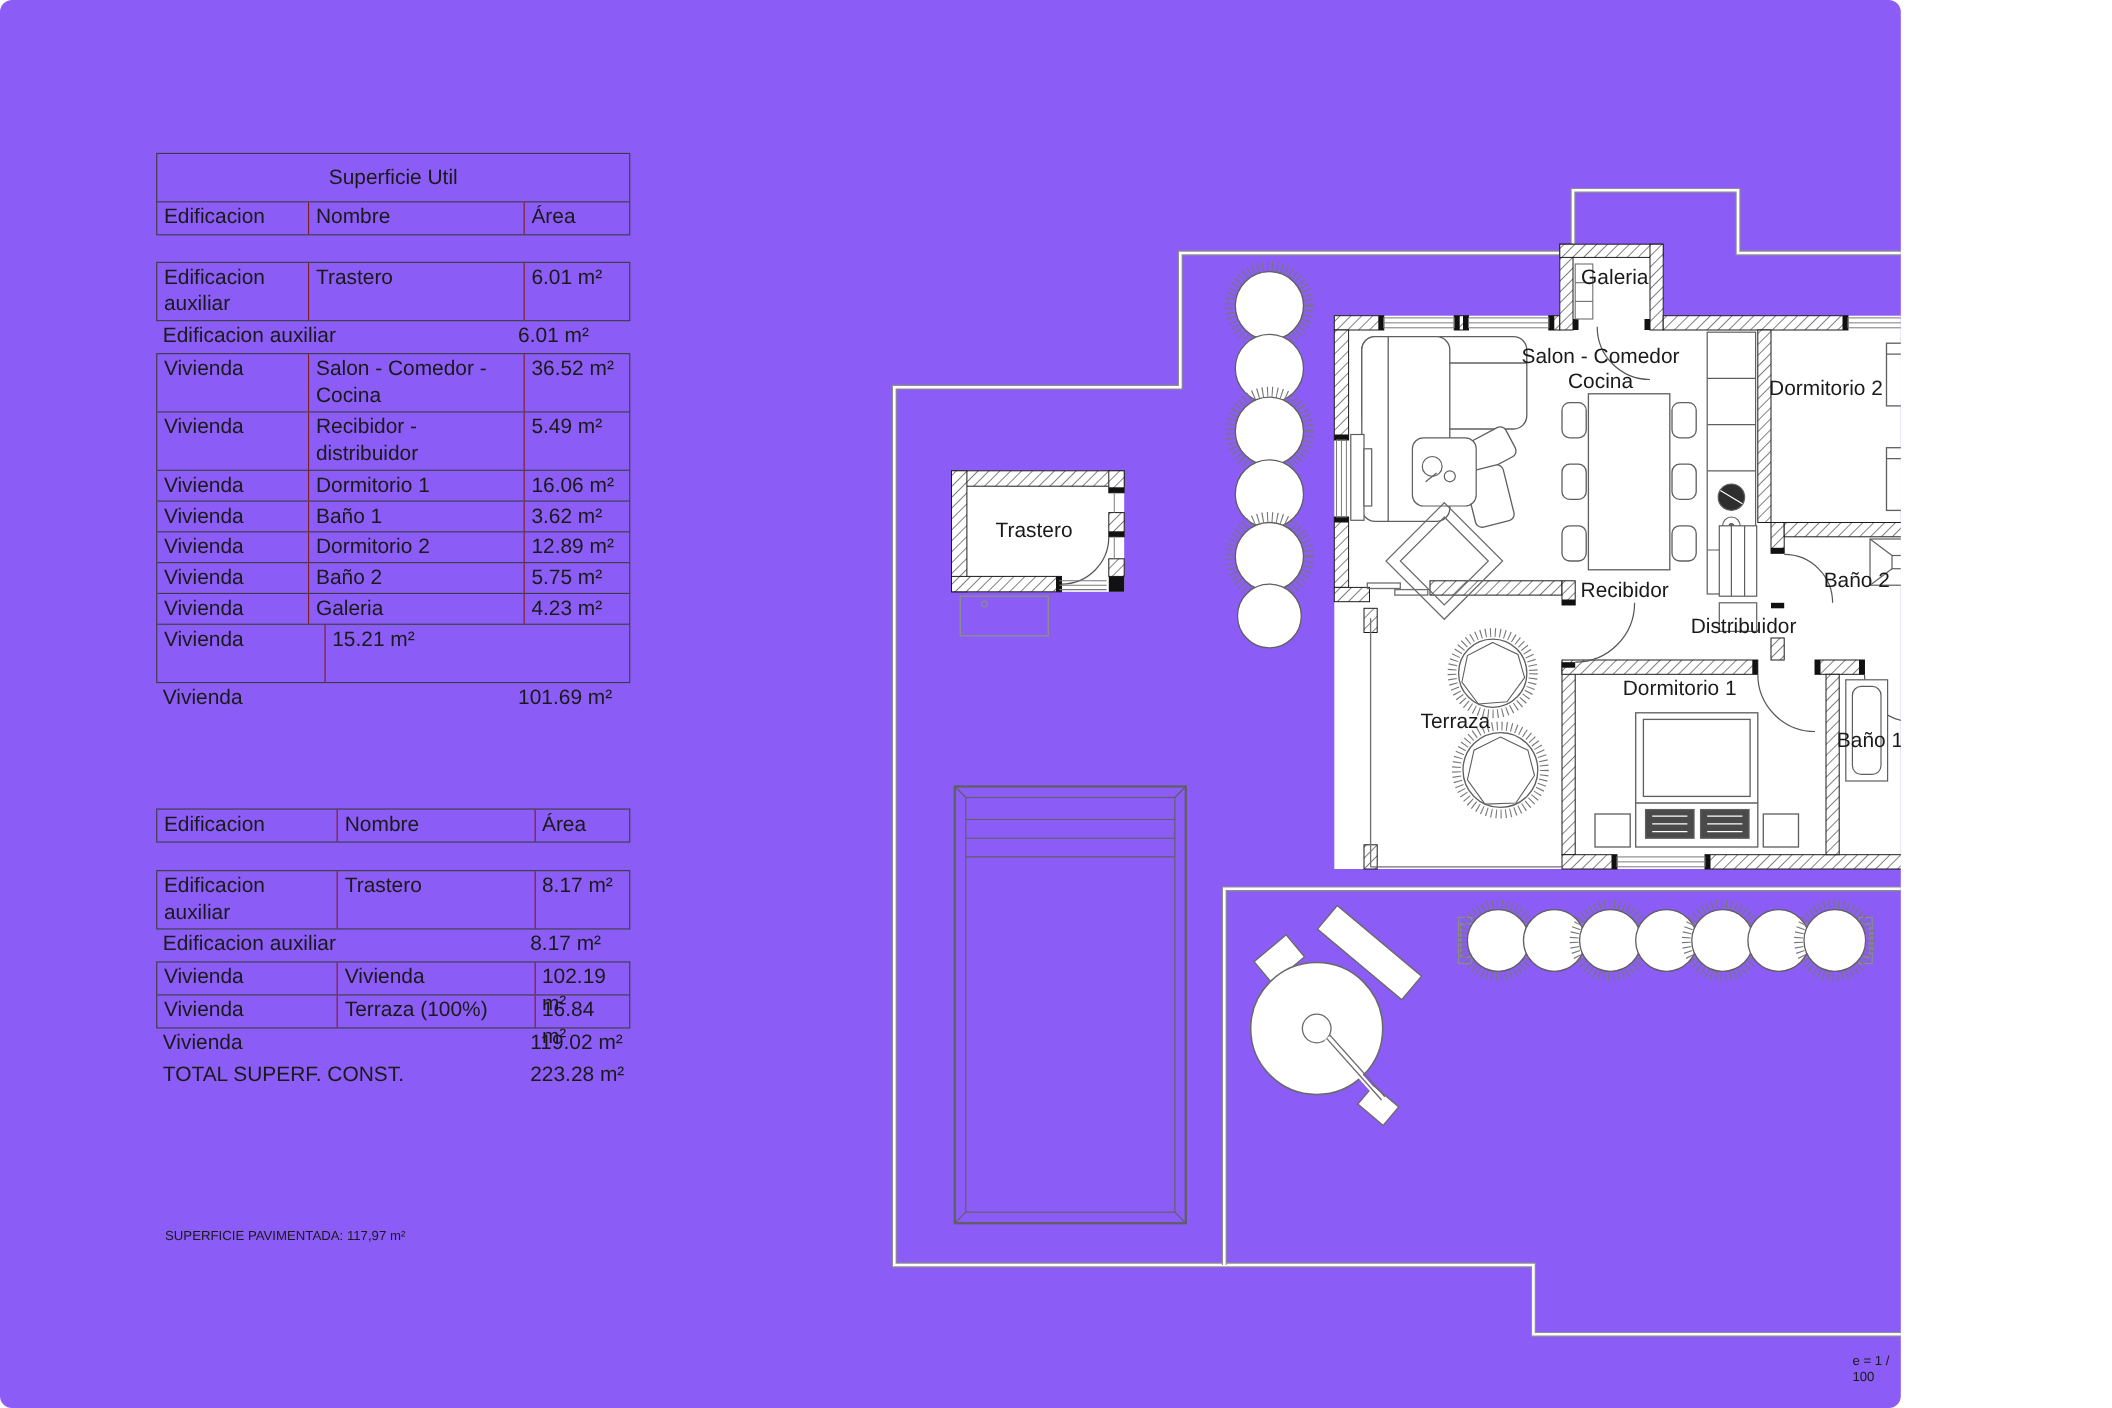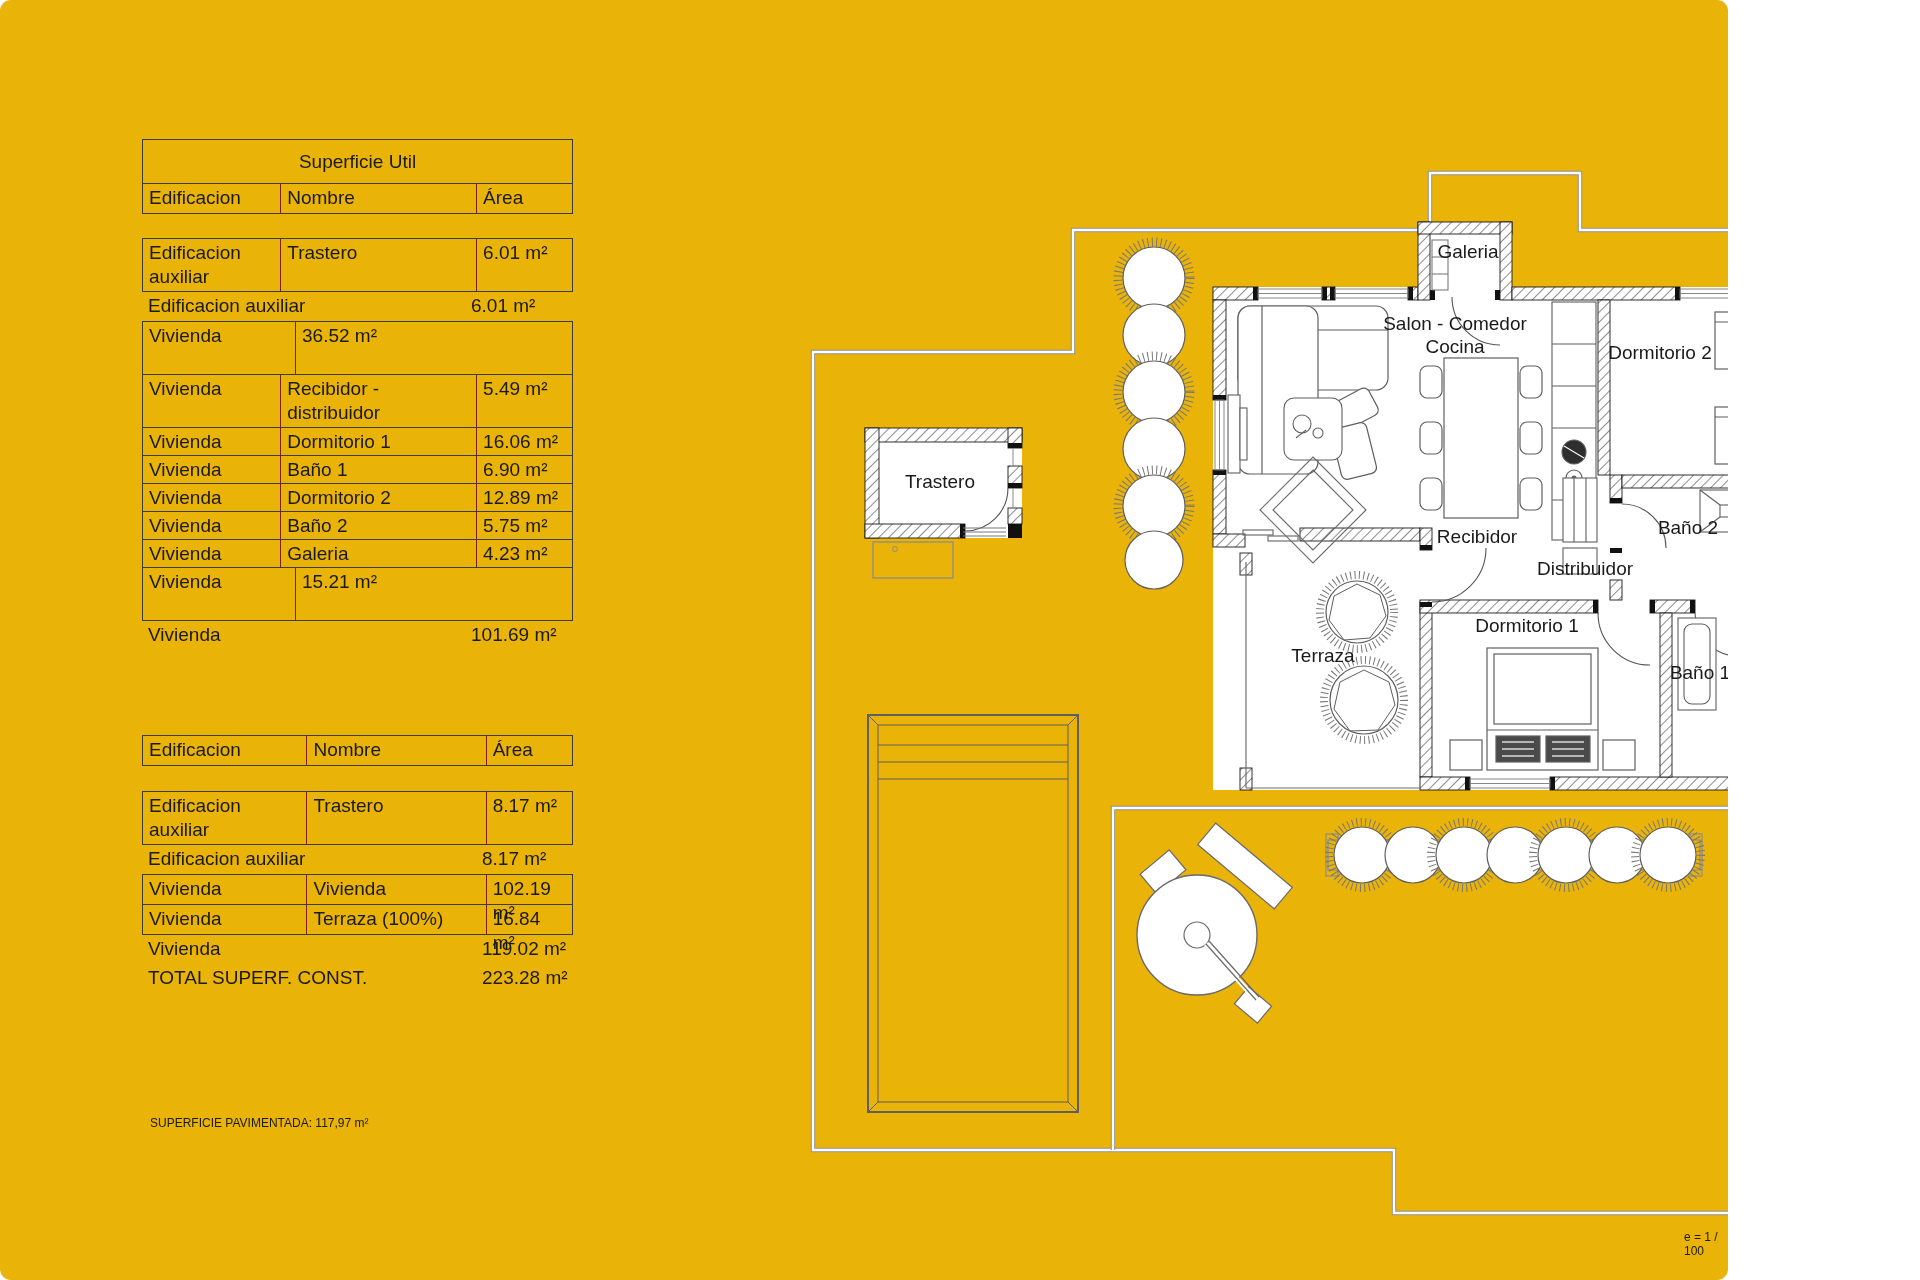--- a/index.html
+++ b/index.html
@@ -1,16 +1,16 @@
 <!DOCTYPE html>
 <html><head>
 <meta charset="utf-8">
 <style>
   html,body{margin:0;padding:0;background:#fff;}
-  .sheet{position:relative;width:1728px;height:1280px;background:#eab308;overflow:hidden;
+  .sheet{position:relative;width:1728px;height:1280px;background:#8b5cf6;overflow:hidden;
          font-family:"Liberation Sans","DejaVu Sans",sans-serif;color:#1a1a1a;border-radius:11px;}
   .tbl{position:absolute;font-size:19px;line-height:24px;}
   .box{border:1px solid #3c3c3c;}
   .title{height:43px;display:flex;align-items:center;justify-content:center;border-bottom:1px solid #3c3c3c;}
   .hrow,.drow{display:flex;gap:24px;}
   .drow{border-top:1px solid #3c3c3c;}
   .drow:first-child{border-top:none;}
   .cell{box-sizing:border-box;padding:2px 6px 0 6px;}
   .cell+.cell{border-left:1px solid #7f1d1d;}
   .r1 .cell{height:27px;}
@@ -47,36 +47,37 @@
         <div class="cell t1c">6.01 m²</div>
       </div>
     </div>
     <div class="sub">
       <span>Edificacion auxiliar</span>
       <span class="val v1">6.01 m²</span>
     </div>
     <div class="box">
       <div class="drow r2">
         <div class="cell t1a">Vivienda</div>
+        <div class="cell t1b">Salon - Comedor - Cocina</div>
         <div class="cell t1c">36.52 m²</div>
       </div>
       <div class="drow r2">
         <div class="cell t1a">Vivienda</div>
         <div class="cell t1b">Recibidor - distribuidor</div>
         <div class="cell t1c">5.49 m²</div>
       </div>
       <div class="drow r1">
         <div class="cell t1a">Vivienda</div>
         <div class="cell t1b">Dormitorio 1</div>
         <div class="cell t1c">16.06 m²</div>
       </div>
       <div class="drow r1">
         <div class="cell t1a">Vivienda</div>
         <div class="cell t1b">Baño 1</div>
-        <div class="cell t1c">6.90 m²</div>
+        <div class="cell t1c">3.62 m²</div>
       </div>
       <div class="drow r1">
         <div class="cell t1a">Vivienda</div>
         <div class="cell t1b">Dormitorio 2</div>
         <div class="cell t1c">12.89 m²</div>
       </div>
       <div class="drow r1">
         <div class="cell t1a">Vivienda</div>
         <div class="cell t1b">Baño 2</div>
         <div class="cell t1c">5.75 m²</div>

